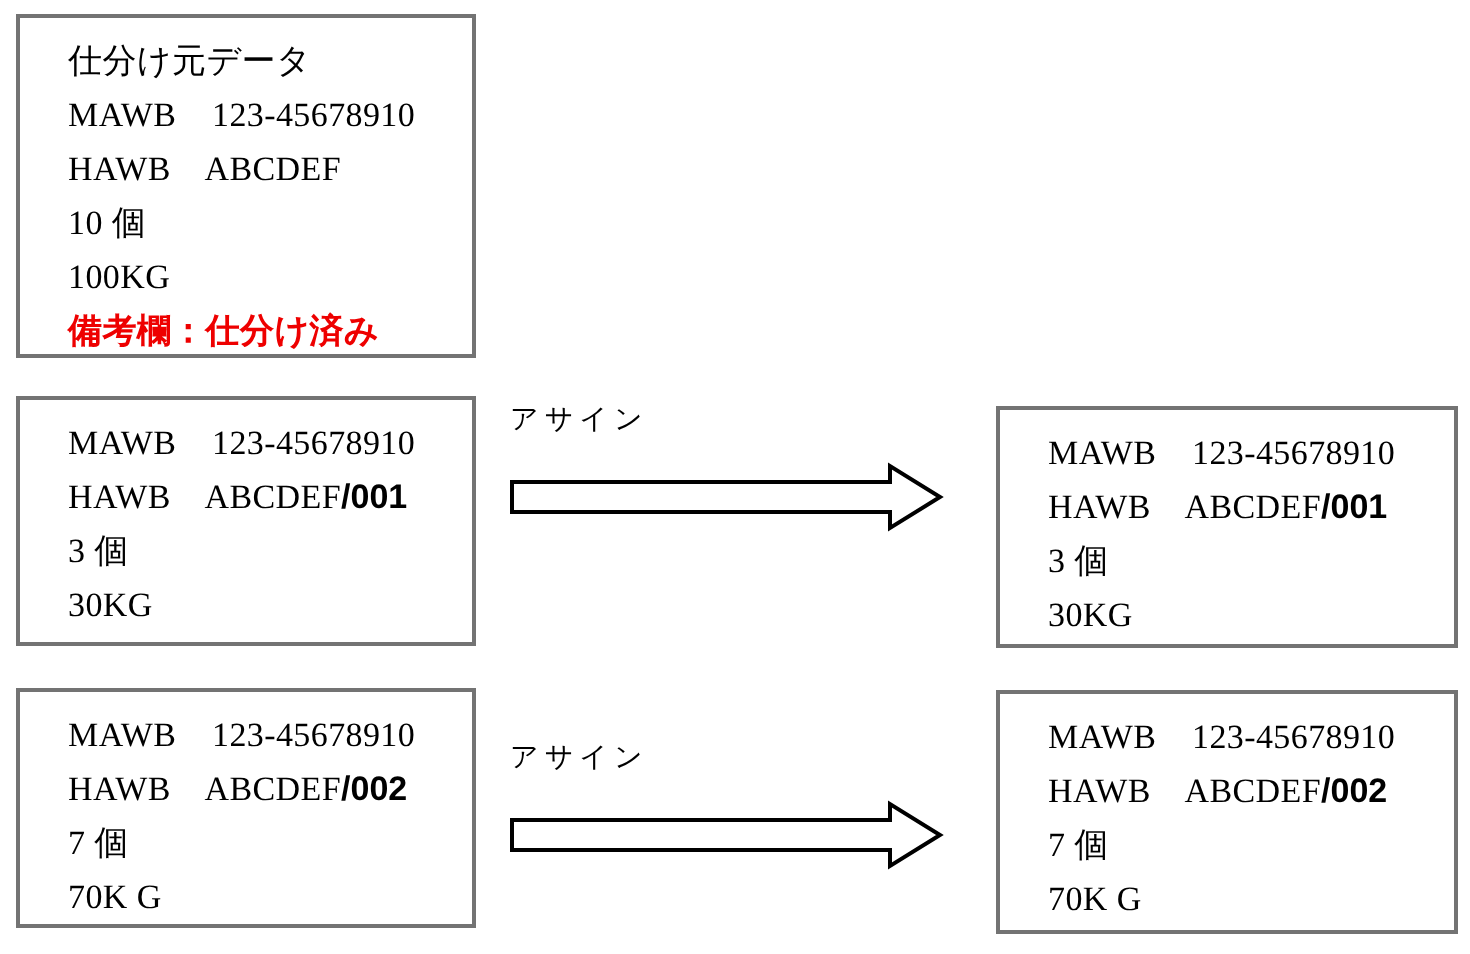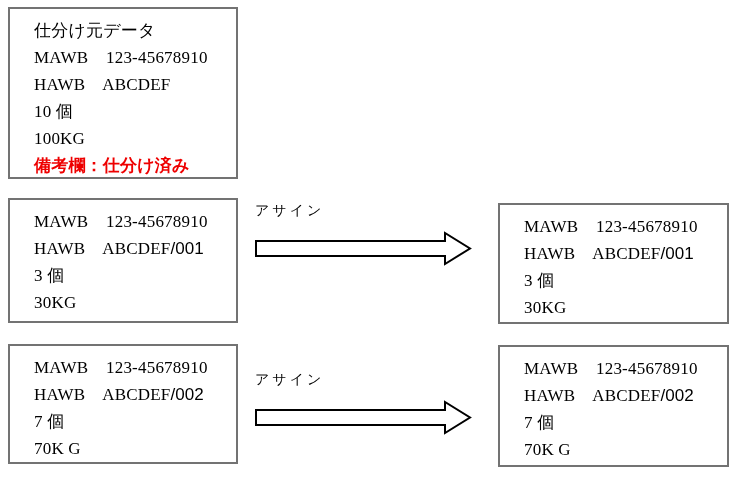--- a/index.html
+++ b/index.html
@@ -26,21 +26,21 @@
   .box-e { left: 498px; top: 345px; width: 231px; height: 122px; }
   .line {
     font-size: 17px;
     line-height: 27px;
     white-space: pre;
     letter-spacing: 0.2px;
   }
   .remark { color: var(--remark-color, #ee0000); font-weight: bold; }
   .suffix {
     font-family: "Liberation Sans", "DejaVu Sans", sans-serif;
-    font-weight: 400;
+    font-weight: 700;
     letter-spacing: 0;
   }
   .arrow-label {
     position: absolute;
     width: 218px;
     text-align: left;
     font-size: 14px;
     letter-spacing: 3px;
     line-height: 16px;
   }

